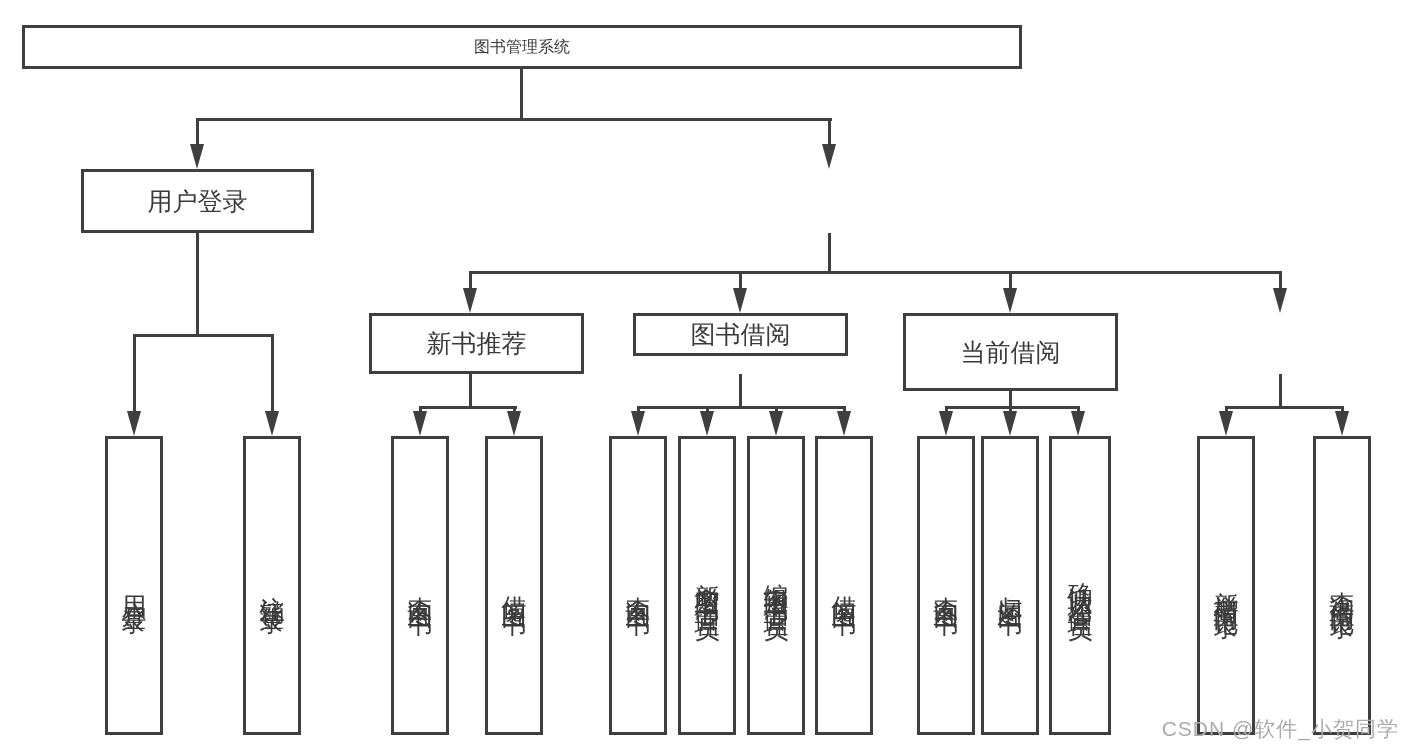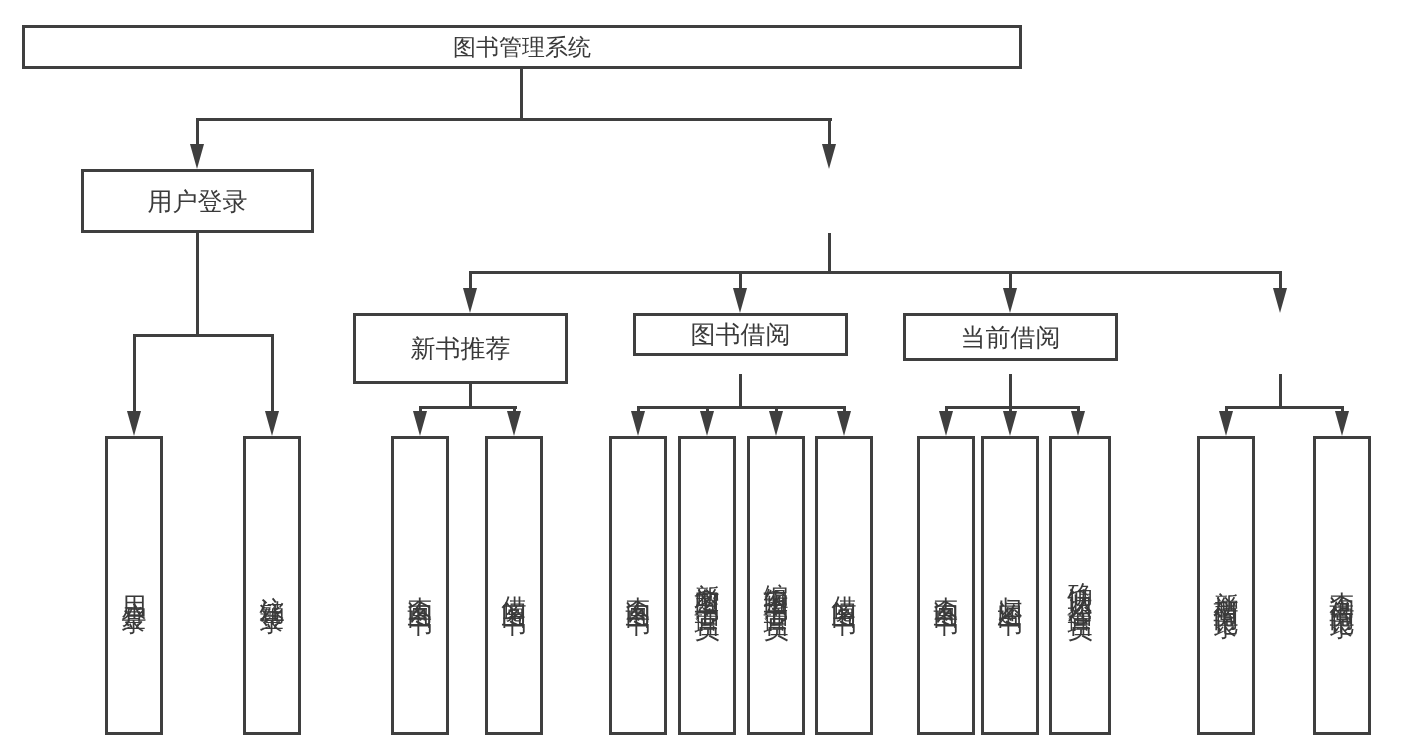--- a/index.html
+++ b/index.html
@@ -24,21 +24,21 @@
     position:absolute;
     box-sizing:border-box;
     border:3px solid var(--line);
     background:#fff;
     display:flex;
     align-items:center;
     justify-content:center;
     color:var(--text);
     text-align:center;
   }
-  .root-node{font-size:23px;}
+  .root-node{font-size:16px;}
   .h-node{font-size:25px;}
   .v-node{font-size:25px;}
   .vtext{
     writing-mode:vertical-rl;
     text-orientation:mixed;
     letter-spacing:5px;
     line-height:1;
     white-space:nowrap;
   }
   .line{
@@ -128,27 +128,27 @@
   <div class="arrow" style="left:1335px;top:411px"></div>
 
   <div class="node root-node" style="left:22px;top:25px;width:1000px;height:44px">
     <span>图书管理系统</span>
   </div>
 
   <div class="node h-node" style="left:81px;top:169px;width:233px;height:64px">
     <span>用户登录</span>
   </div>
 
-  <div class="node h-node" style="left:353px;top:313px;width:215px;height:71px">
+  <div class="node h-node" style="left:369px;top:313px;width:215px;height:61px">
     <span>新书推荐</span>
   </div>
   <div class="node h-node" style="left:633px;top:313px;width:215px;height:43px">
     <span>图书借阅</span>
   </div>
-  <div class="node h-node" style="left:903px;top:313px;width:215px;height:48px">
+  <div class="node h-node" style="left:903px;top:313px;width:215px;height:78px">
     <span>当前借阅</span>
   </div>
 
   <div class="node v-node" style="left:105px;top:436px;width:58px;height:299px">
     <span class="vtext">用户登录</span>
   </div>
   <div class="node v-node" style="left:243px;top:436px;width:58px;height:299px">
     <span class="vtext">注销登录</span>
   </div>
   <div class="node v-node" style="left:391px;top:436px;width:58px;height:299px">
@@ -178,14 +178,15 @@
   <div class="node v-node" style="left:1049px;top:436px;width:62px;height:299px">
     <span class="vtext">确认归还（管理员）</span>
   </div>
   <div class="node v-node" style="left:1197px;top:436px;width:58px;height:299px">
     <span class="vtext">新增借阅记录</span>
   </div>
   <div class="node v-node" style="left:1313px;top:436px;width:58px;height:299px">
     <span class="vtext">查询借阅记录</span>
   </div>
 
+  <div class="watermark">CSDN @软件_小贺同学</div>
 
 </div>
 
 </body></html>

